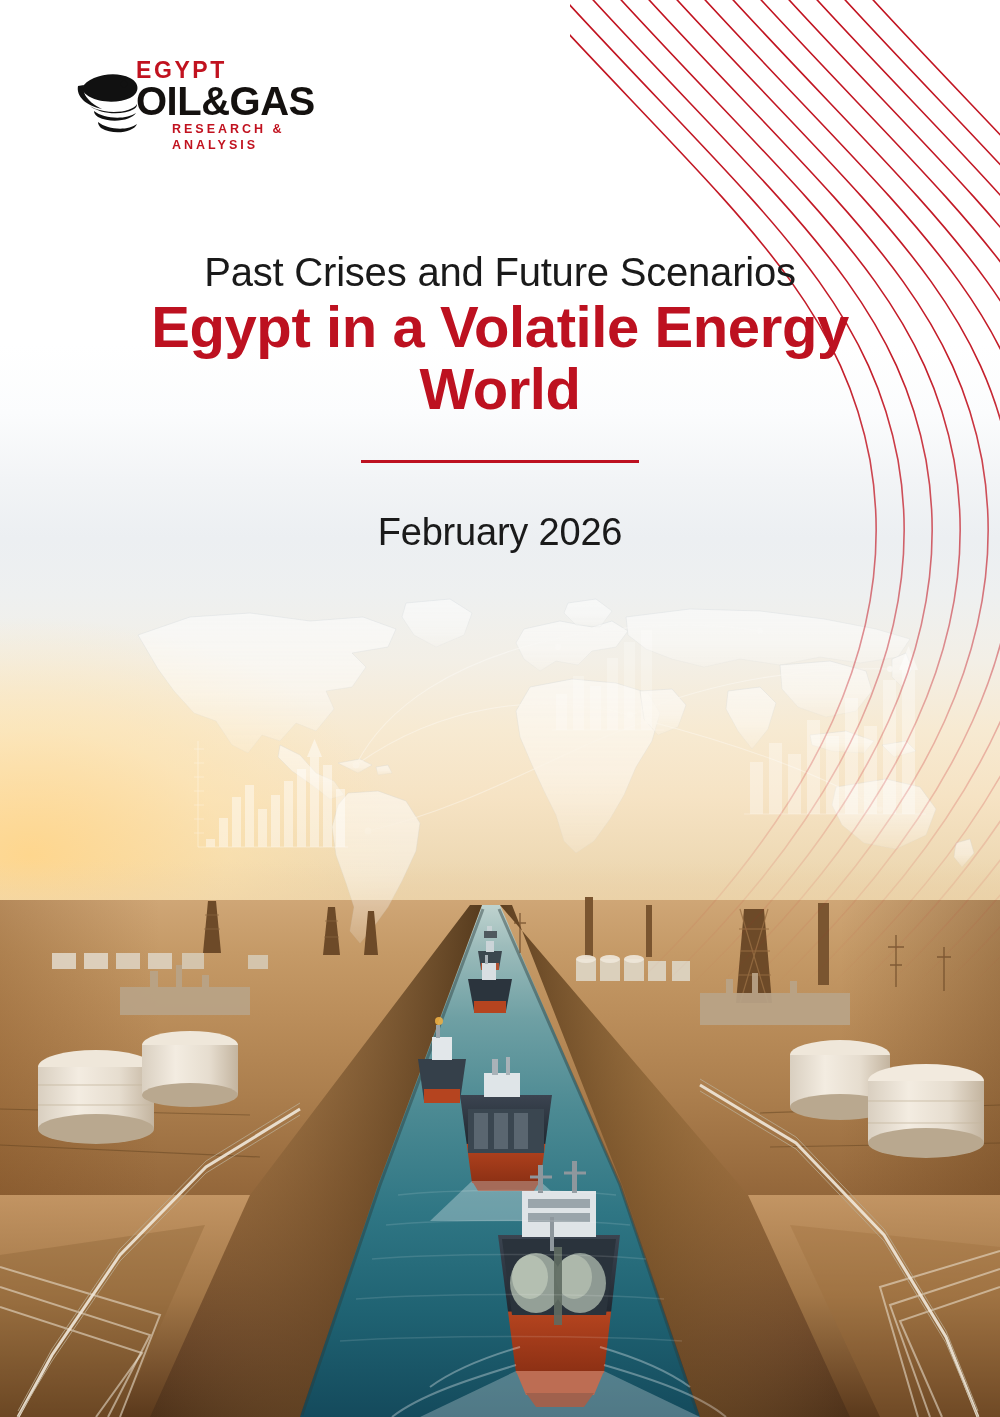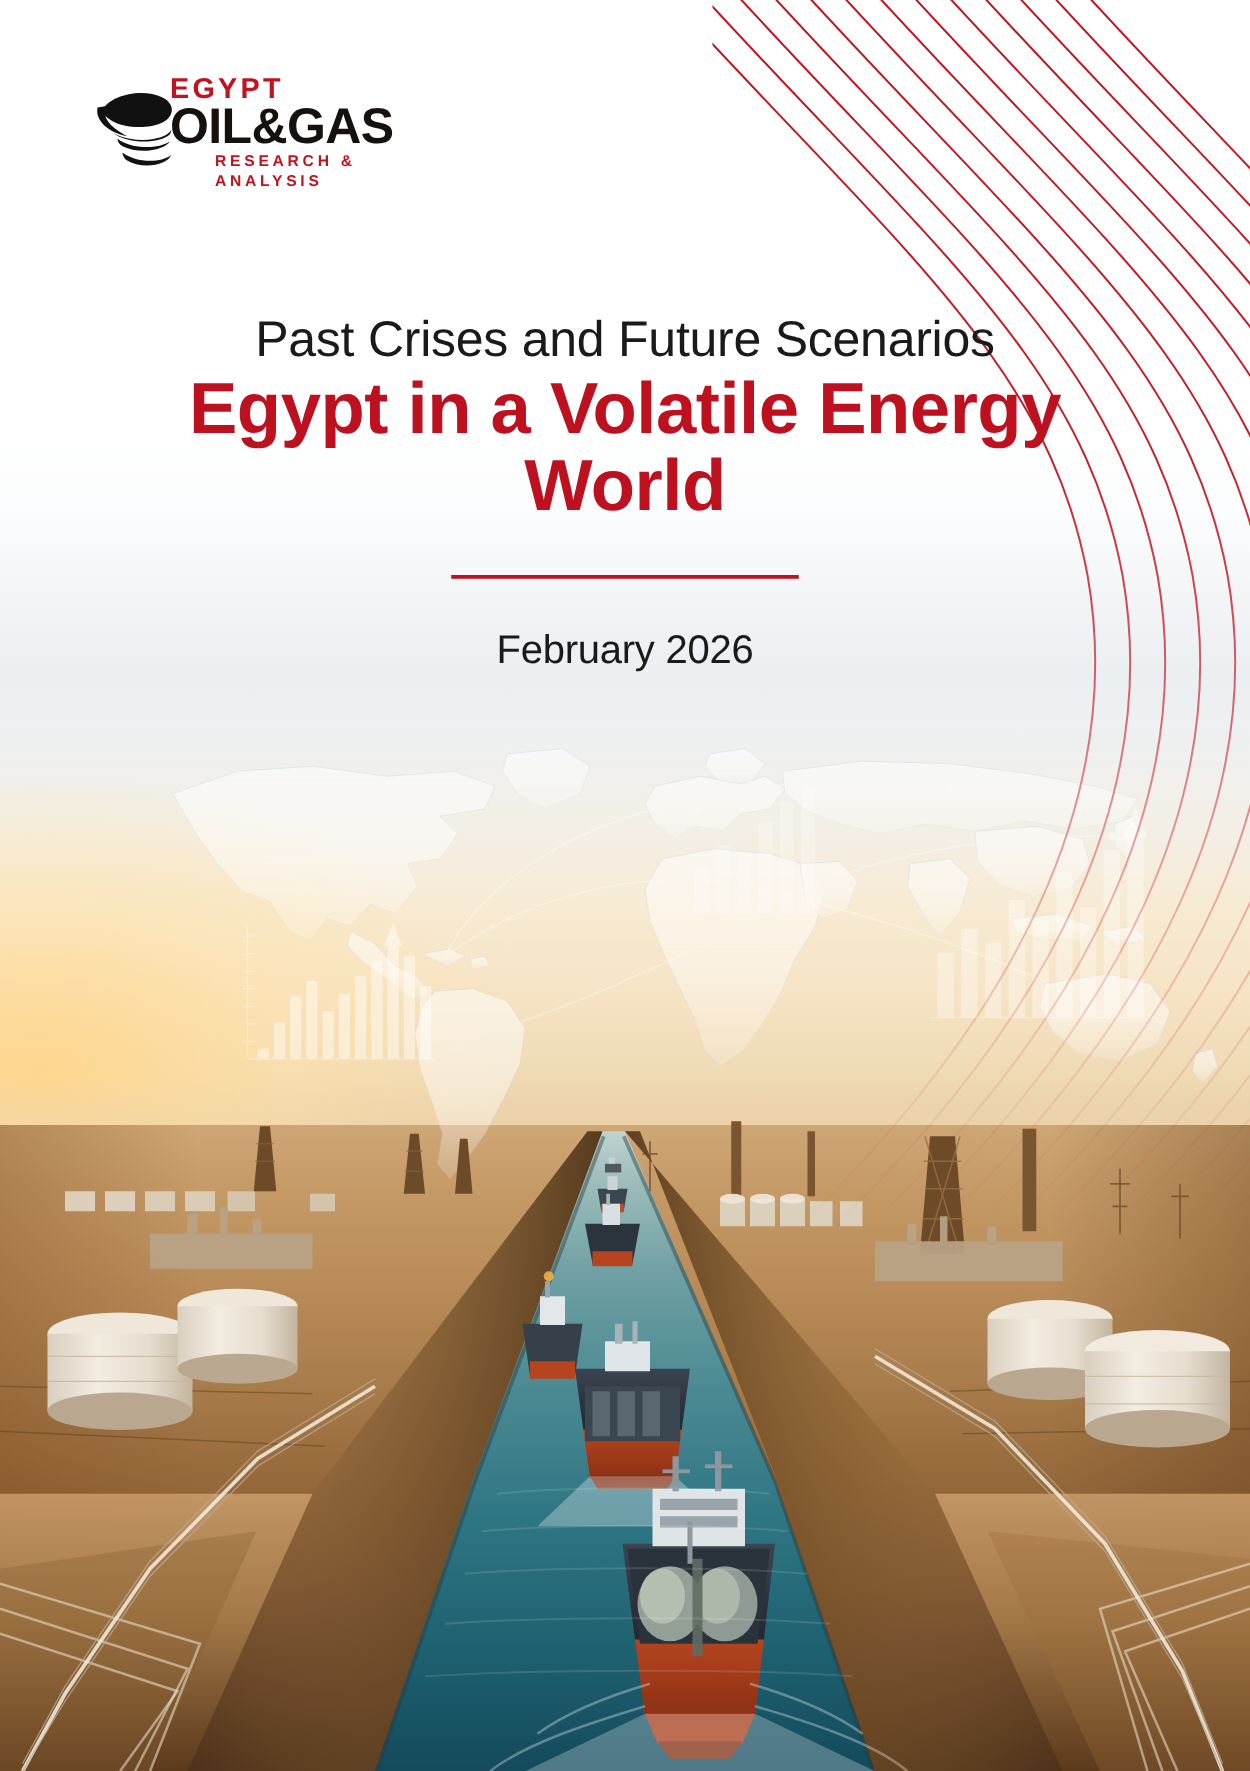--- a/index.html
+++ b/index.html
@@ -129,22 +129,22 @@
     font-size: 40px; font-weight: 400; line-height: 48px;
     margin-top: 36px; letter-spacing: -0.2px;
     font-family: "Liberation Sans", sans-serif;
   }
   #divider {
     width: 278px; height: 3px; background: #bd1120;
     margin: 40px auto 0 auto;
   }
   #date {
     color: #1a1a1a;
-    font-size: 32px; font-weight: 400; line-height: 44px;
-    margin-top: 34px; letter-spacing: -0.2px;
+    font-size: 38px; font-weight: 400; line-height: 44px;
+    margin-top: 47px; letter-spacing: -0.2px;
     font-family: "Liberation Sans", sans-serif;
   }
 </style>
 </head>
 <body>
 
 <div id="cover">
 
   <div class="photo-layer" id="sky"></div>
   <div class="photo-layer" id="haze"></div>

